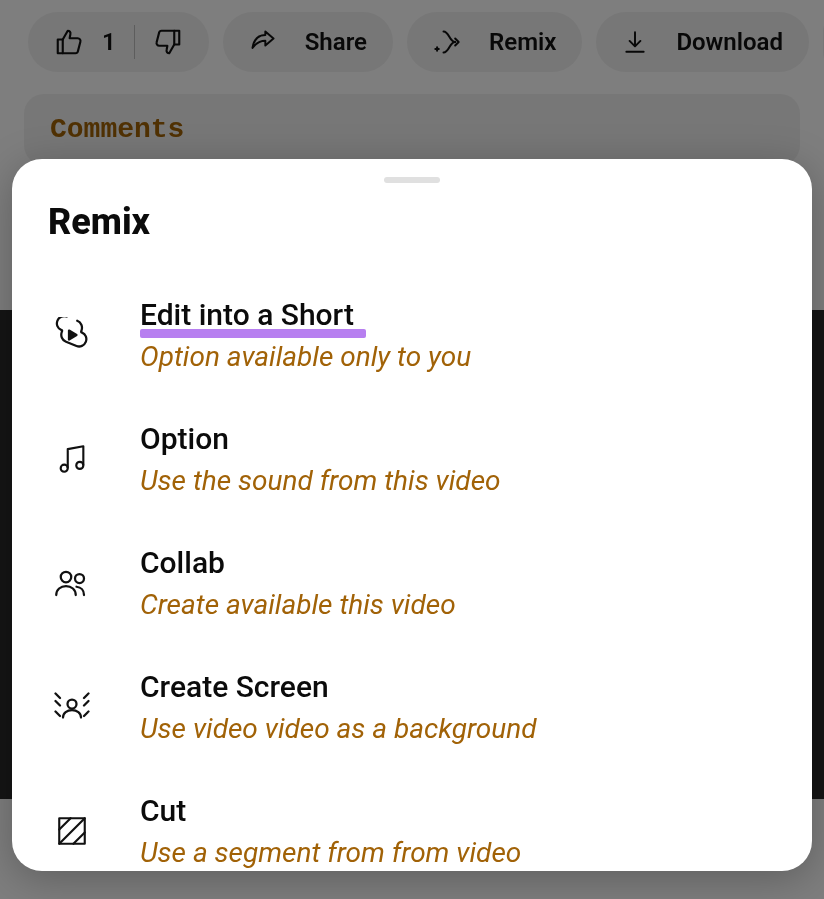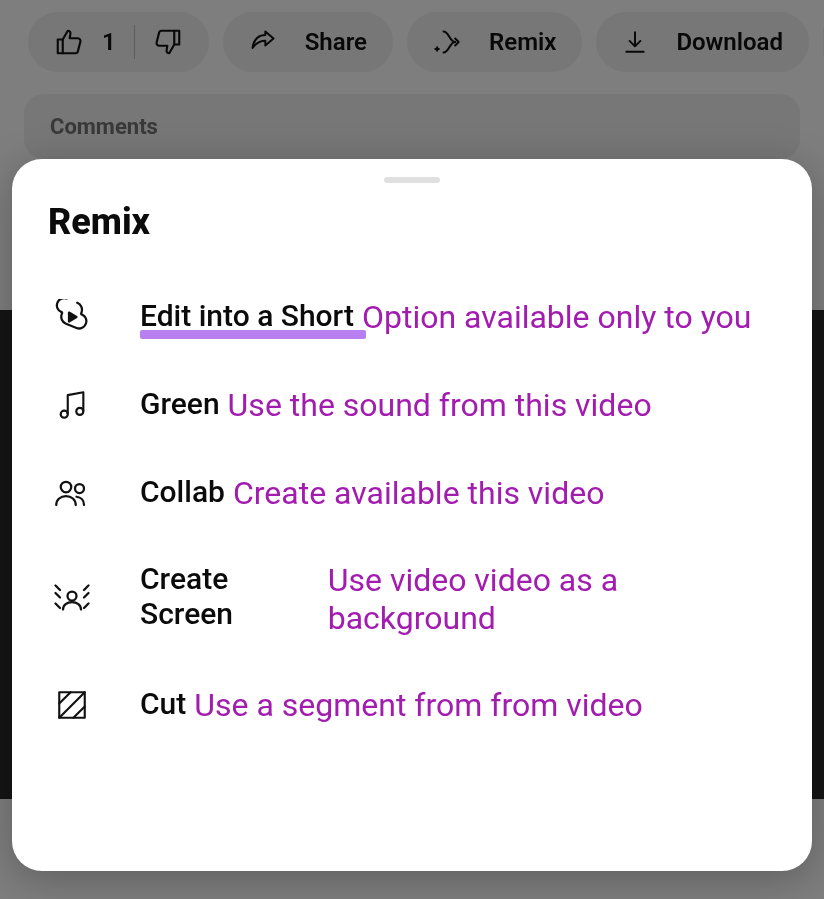--- a/index.html
+++ b/index.html
@@ -12,43 +12,43 @@
   .pill {
     display: inline-flex; align-items: center; gap: 28px;
     background: #eeeeee; border-radius: 32px; height: 60px; padding: 0 26px;
     font-size: 24px; font-weight: 600; color: #111;
   }
   .pill.smallpad { padding: 0 20px; }
   .pill.like-group { gap: 18px; }
   .divider { width: 1px; height: 34px; background: #bbbbbb; }
   .comments-bar {
     margin: 22px 24px 0 24px; background: #eeeeee; border-radius: 20px;
-    padding: 20px 26px; font-size: 22px; font-weight: 700; color: #737373;
+    padding: 20px 26px; font-size: 28px; font-weight: 700; color: #a16207; font-family: Liberation Mono, monospace;
   }
 
   
   .scrim { position: absolute; inset: 0; background: rgba(0,0,0,0.5); }
 
   
   .sheet {
     position: absolute; left: 12px; right: 12px; bottom: 28px;
     background: #ffffff; border-radius: 30px;
     padding: 18px 28px 30px 28px;
     box-shadow: 0 8px 40px rgba(0,0,0,0.25);
     height: 712px;
   }
   .grabber { width: 56px; height: 6px; background: #e0e0e0; border-radius: 3px; margin: 0 auto 18px auto; }
   .sheet-title { font-size: 36px; font-weight: 800; color: #0b0b0b; margin: 0 8px 30px 8px; }
 
   .menu { display: flex; flex-direction: column; gap: 0; padding-left: 12px; padding-right: 12px; }
   .menu-item { display: flex; align-items: center; gap: 48px; padding: 24px 0; cursor: pointer; }
   .menu-icon { width: 40px; height: 40px; display: flex; align-items: center; justify-content: center; flex: 0 0 40px; }
-  .menu-text { display: flex; flex-direction: row; gap: 8px; }
+  .menu-text { display: flex; flex-direction: column; gap: 8px; }
   .menu-title { font-size: 30px; font-weight: 500; color: #0b0b0b; }
-  .menu-sub { font-size: 32px; color: #a21caf; }
+  .menu-sub { font-size: 28px; color: #a16207; font-style: italic; }
   .highlight {
     display: inline-block; position: relative;
   }
   .highlight::after {
     content: ""; position: absolute; left: 0; right: -12px; bottom: -6px;
     height: 9px; background: #b77ff0; border-radius: 2px;
   }
 
   
   .bg-strip-left, .bg-strip-right {
@@ -150,21 +150,21 @@
 
       <div class="menu-item">
         <div class="menu-icon">
           <svg width="34" height="34" viewBox="0 0 24 24" fill="none" stroke="#111" stroke-width="1.5" stroke-linejoin="round" stroke-linecap="round">
             <path d="M9 18V5l11-2v13"></path>
             <circle cx="6.5" cy="18.5" r="2.5"></circle>
             <circle cx="17.5" cy="16.5" r="2.5"></circle>
           </svg>
         </div>
         <div class="menu-text">
-          <span class="menu-title">Green</span>
+          <span class="menu-title">Option</span>
           <span class="menu-sub">Use the sound from this video</span>
         </div>
       </div>
 
       <div class="menu-item">
         <div class="menu-icon">
           <svg width="36" height="36" viewBox="0 0 24 24" fill="none" stroke="#111" stroke-width="1.5" stroke-linejoin="round" stroke-linecap="round">
             <circle cx="8" cy="8" r="3.5"></circle>
             <path d="M1.5 20c0-3.6 2.9-6 6.5-6s6.5 2.4 6.5 6"></path>
             <circle cx="17" cy="9" r="3"></circle>

